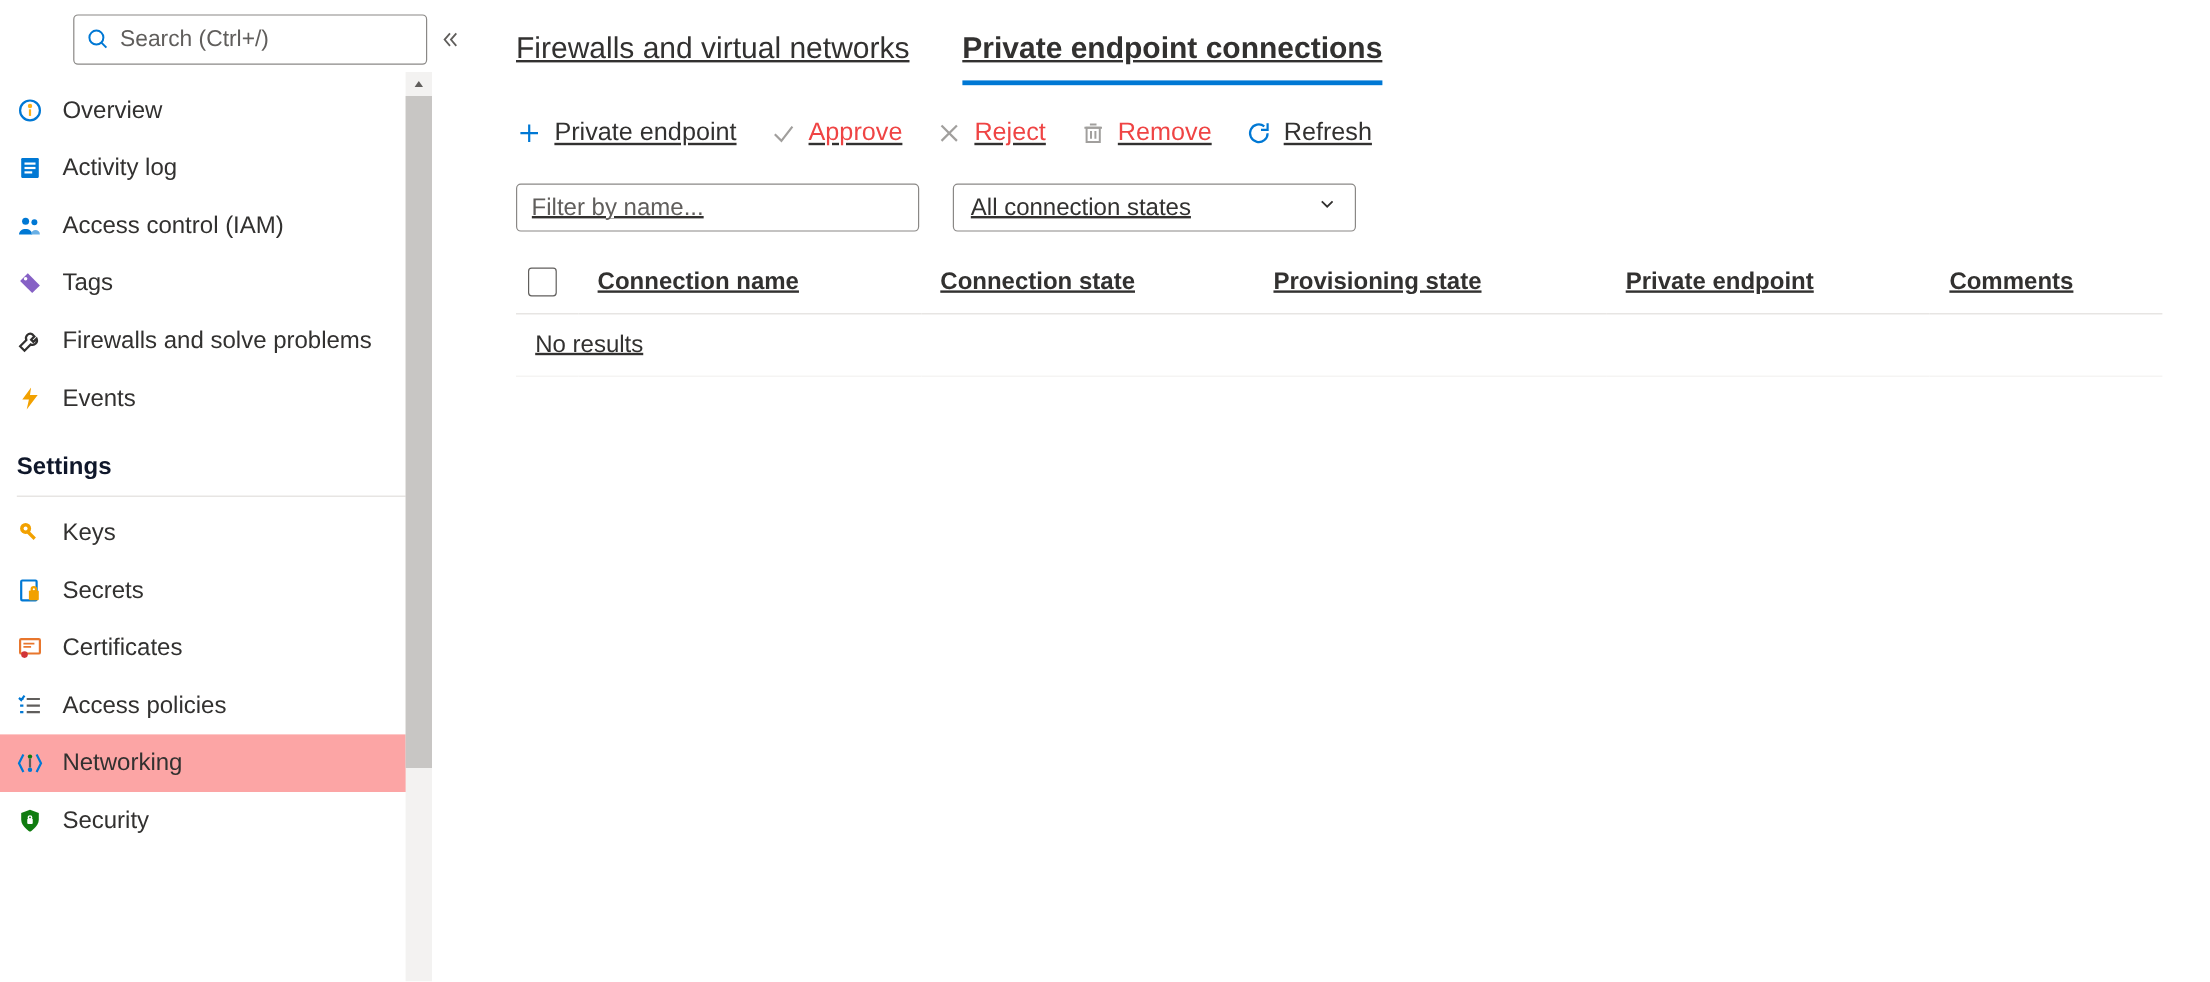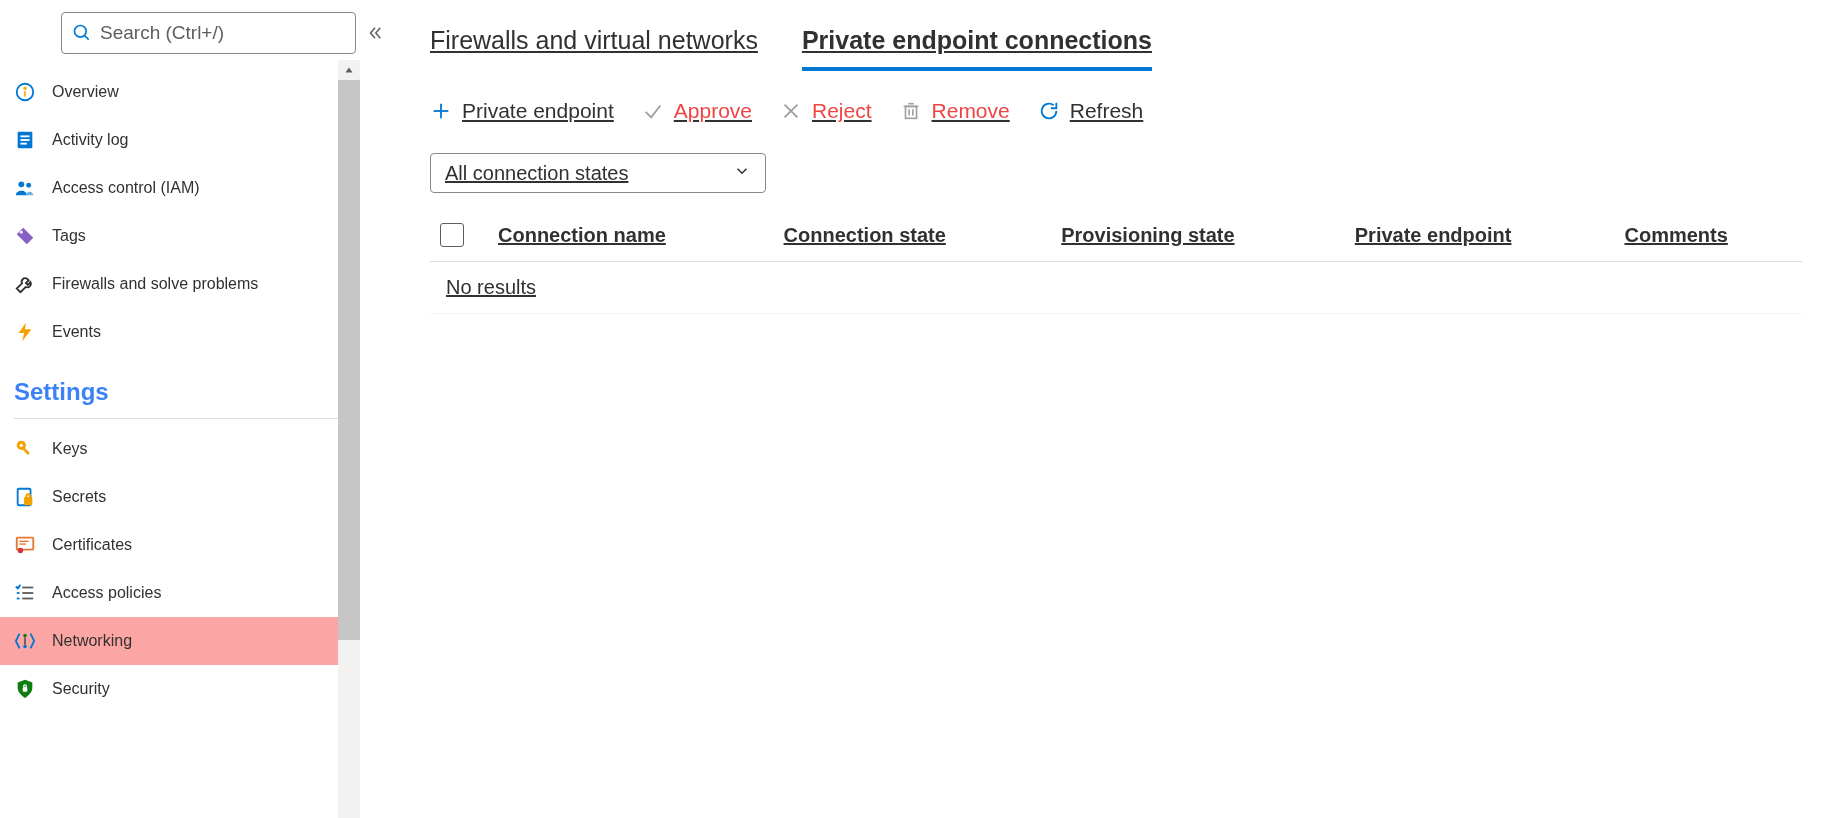--- a/index.html
+++ b/index.html
@@ -69,26 +69,26 @@
   .nav-item {
     display: flex;
     align-items: center;
     height: 48px;
     padding: 0 14px;
     cursor: pointer;
     gap: 16px;
   }
   .nav-item.selected { background: #fca5a5; }
   .nav-icon { width: 22px; height: 22px; flex: 0 0 22px; display:flex; align-items:center; justify-content:center;}
-  .nav-label { font-size: 16px; color: #323130; }
+  .nav-label { font-size: 20px; color: #323130; }
 
   .group-header {
-    font-size: 24px;
+    font-size: 20px;
     font-weight: 600;
-    color: #3b82f6;
+    color: #0f172a;
     padding: 22px 30px 8px 14px;
   }
   .group-divider {
     height: 1px;
     background: #e1dfdd;
     margin: 4px 14px 6px 14px;
   }
 
   
   .sidebar-scrollbar {
@@ -446,20 +446,21 @@
         <svg viewBox="0 0 24 24" width="22" height="22" fill="none" stroke="#0078d4" stroke-width="2">
             <path d="M20 12a8 8 0 1 1-3-6.2"></path>
             <polyline points="20,3 20,9 14,9" fill="none"></polyline>
           </svg>
       </span>
       <span>Refresh</span>
     </div>
   </div>
 
   <div class="filters">
+    <input class="filter-input" type="text" placeholder="Filter by name..." style="">
     <div class="dropdown">
       <span>All connection states</span>
       <span>
         <svg viewBox="0 0 24 24" width="18" height="18" fill="none" stroke="#323130" stroke-width="2">
             <polyline points="6,9 12,15 18,9"></polyline>
           </svg>
       </span>
     </div>
   </div>
 

